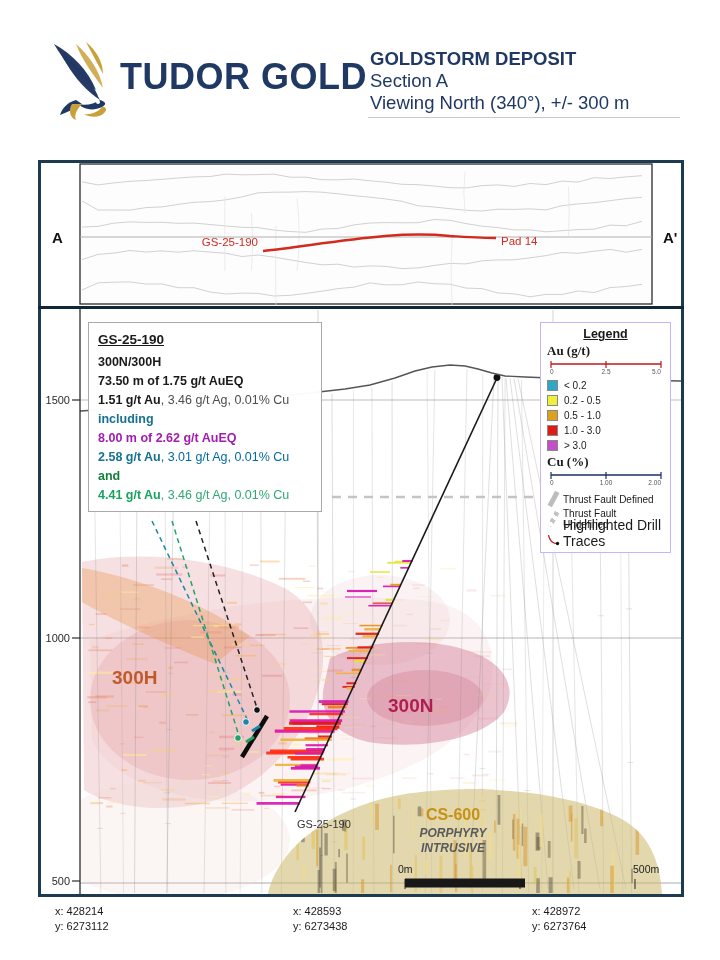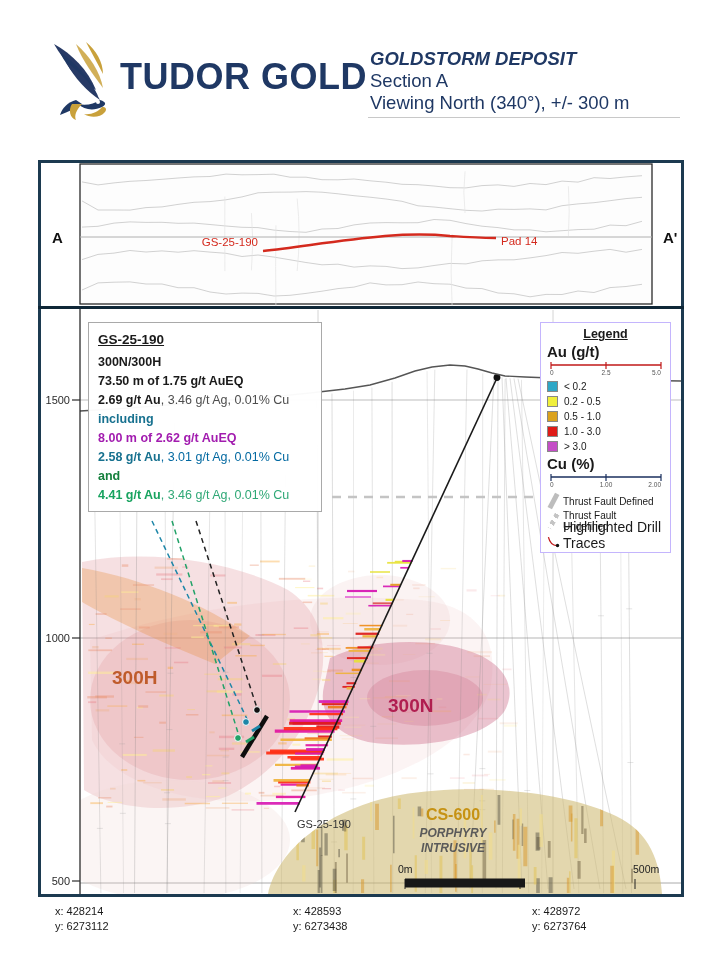--- a/index.html
+++ b/index.html
@@ -2,34 +2,34 @@
 <html><head>
 <meta charset="utf-8">
 <style>
   html,body{margin:0;padding:0;background:#fff;}
   .page{position:relative;width:703px;height:960px;background:#fff;overflow:hidden;
         font-family:"Liberation Sans",sans-serif;}
   .abs{position:absolute;}
   
   .brand{font-weight:bold;font-size:36px;letter-spacing:.5px;}
   .titleblock{font-size:18.5px;line-height:22px;}
-  .titleblock .t1{font-weight:bold;font-style:italic;}
+  .titleblock .t1{font-weight:bold;}
   .hdr-rule{height:1px;background:#c8c8c8;}
   
   .frame{border:3px solid #1c3a50;}
   .divider{background:#0f2737;}
   
   .callout{background:rgba(255,255,255,.97);border:1.5px solid #a9a9a9;
            padding:7px 9px 6px 9px;font-size:12.5px;line-height:19px;color:#1a1a1a;}
   .callout .ttl{font-weight:bold;font-size:13.5px;text-decoration:underline;margin-bottom:4px;}
   .b{font-weight:bold;}
   
   .legend{background:#fff;border:1px solid #c4b5fd;padding:4px 6px;font-size:10px;color:#1a1a1a;}
   .legend .ltitle{font-weight:bold;font-size:12.5px;text-decoration:underline;text-align:center;margin-bottom:2px;}
-  .legend .sub{font-weight:bold;font-size:15px;margin-top:1px;}
+  .legend .sub{font-weight:bold;font-size:13px;margin-top:1px;font-family:Liberation Serif, serif;}
   .lrow{display:flex;align-items:center;gap:6px;height:15px;}
   .sw{width:9px;height:9px;border:1px solid #888;flex:0 0 auto;}
   .frow{display:flex;align-items:center;gap:7px;height:20px;font-size:10px;}
   .fault-def{width:5px;height:16px;background:#bdbdbd;transform:rotate(28deg);margin-left:4px;}
   .fault-und{width:5px;height:16px;margin-left:4px;transform:rotate(28deg);
      background:repeating-linear-gradient(to bottom,#c4c4c4 0 4px,transparent 4px 8px);}
   .hrow{display:flex;align-items:flex-end;gap:2px;height:20px;font-size:14px;}
   
   .coord{font-size:11px;line-height:14.5px;color:#1a1a1a;}
   svg text{font-family:"Liberation Sans",sans-serif;}
@@ -587,21 +587,21 @@
       <rect x="405" y="878.5" width="120" height="9" fill="#181818"></rect>
       <text x="398" y="873" font-size="10.5" fill="#222">0m</text>
       <text x="633" y="873" font-size="10.5" fill="#222">500m</text>
     </g>
   </svg>
 
   <div class="abs callout" style="left:88px;top:322px;width:234px;box-sizing:border-box">
     <div class="ttl">GS-25-190</div>
     <div class="b">300N/300H</div>
     <div class="b">73.50 m of 1.75 g/t AuEQ</div>
-    <div><span class="b" style="color: rgb(26, 26, 26);">2.69 g/t Au</span><span style="color: rgb(77, 77, 77);">, 3.46 g/t Ag, 0.01% Cu</span></div>
+    <div><span class="b" style="color: rgb(26, 26, 26);">1.51 g/t Au</span><span style="color: rgb(77, 77, 77);">, 3.46 g/t Ag, 0.01% Cu</span></div>
     <div class="b" style="color: rgb(23, 113, 143);">including</div>
     <div class="b" style="color: #a21caf;">8.00 m of 2.62 g/t AuEQ</div>
     <div><span class="b" style="color: rgb(23, 113, 143);">2.58 g/t Au</span><span style="color: #0369a1;">, 3.01 g/t Ag, 0.01% Cu</span></div>
     <div style="color: #15803d; font-weight: bold;">and</div>
     <div><span class="b" style="color: rgb(24, 163, 95);">4.41 g/t Au</span><span style="color: rgb(47, 168, 118);">, 3.46 g/t Ag, 0.01% Cu</span></div>
   </div>
 
   <div class="abs legend" style="left:540px;top:322px;width:131px;height:231px;box-sizing:border-box">
     <div class="ltitle">Legend</div>
     <div class="sub">Au (g/t)</div>

